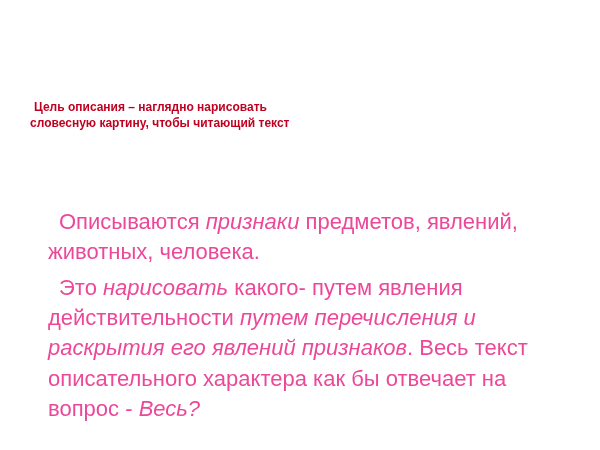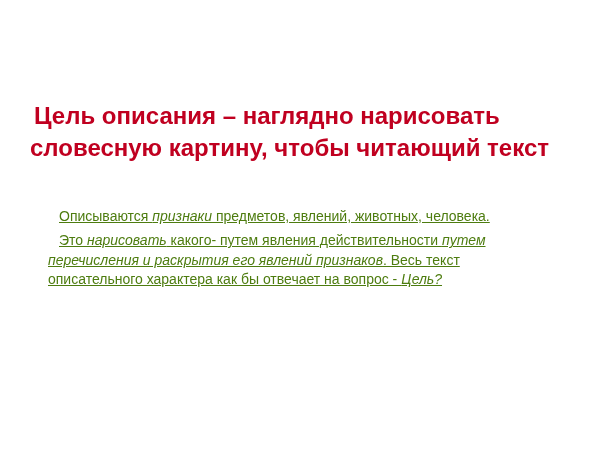--- a/index.html
+++ b/index.html
@@ -22,39 +22,38 @@
     background: #ffffff;
   }
   .heading-block {
     position: absolute;
     left: 30px;
     top: 100px;
     width: 540px;
   }
   .heading {
     color: #c00020;
-    font-size: 24px;
+    font-size: 12px;
     font-weight: bold;
     line-height: 1.33;
     margin: 0;
     text-indent: 4px;
   }
   .body-block {
     position: absolute;
     left: 48px;
     top: 207px;
     width: 510px;
     color: #111111;
   }
   .para {
-    font-size: 14px;
+    font-size: 22px;
     line-height: 1.38;
     margin: 0 0 0 0;
-    color: #4d7c0f;
-    text-decoration: underline;
+    color: #ec4899;
   }
   .para + .para {
     margin-top: 5px;
   }
   .it {
     font-style: italic;
   }
   .lead {
     padding-left: 11px;
   }
@@ -71,18 +70,18 @@
     </p>
   </div>
 
   <div class="body-block">
 
     <p class="para">
       <span class="lead">Описываются </span><span class="it">признаки</span><span> предметов, явлений, животных, человека.</span>
     </p>
 
     <p class="para">
-      <span class="lead">Это </span><span class="it">нарисовать</span><span> какого- путем явления действительности </span><span class="it">путем перечисления и раскрытия его явлений признаков</span><span>. Весь текст описательного характера как бы отвечает на вопрос - </span><span class="it">Цель?</span>
+      <span class="lead">Это </span><span class="it">нарисовать</span><span> какого- путем явления действительности </span><span class="it">путем перечисления и раскрытия его явлений признаков</span><span>. Весь текст описательного характера как бы отвечает на вопрос - </span><span class="it">Весь?</span>
     </p>
 
   </div>
 
 </div>
 
 </body></html>

